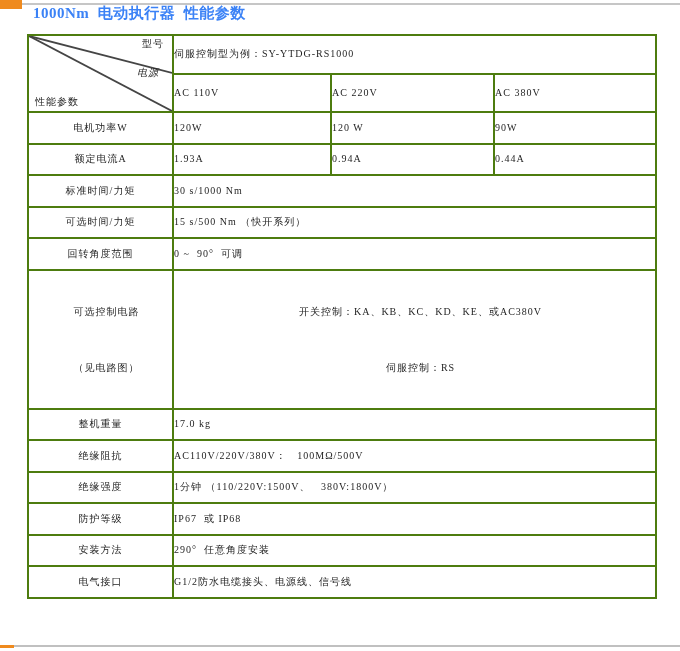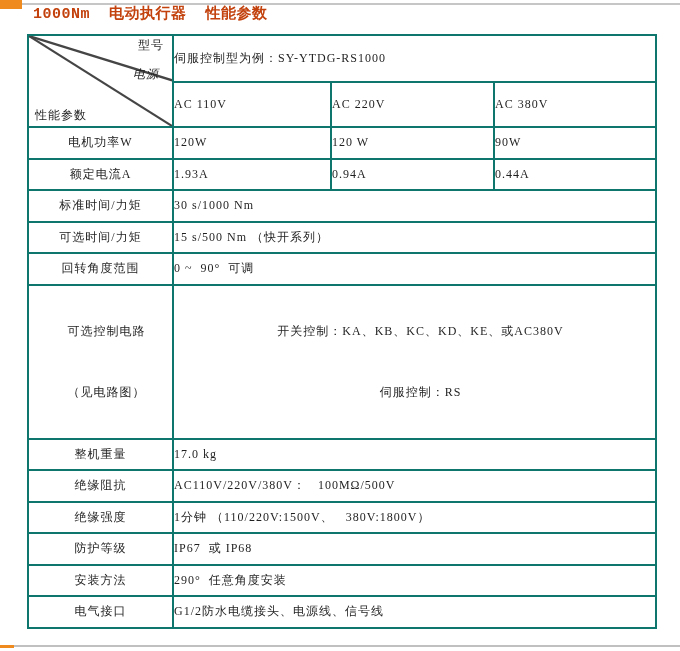--- a/index.html
+++ b/index.html
@@ -2,25 +2,25 @@
 <html><head>
 <meta charset="utf-8">
 <style>
   html,body{margin:0;padding:0;background:#ffffff;}
   .page{position:relative;width:680px;height:651px;background:#ffffff;overflow:hidden;
         font-family:"Liberation Serif","DejaVu Serif",serif;color:#1f1f1f;}
   .top-rule{position:absolute;left:0;top:3px;width:680px;height:2px;background:#c6c6c6;}
   .top-accent{position:absolute;left:0;top:0;width:22px;height:9px;}
   .bottom-rule{position:absolute;left:0;top:645px;width:680px;height:2px;background:#c0c0c0;}
   .bottom-accent{position:absolute;left:0;top:645px;width:14px;height:3px;}
-  .title{position:absolute;left:33px;top:4px;font-family:Liberation Mono, monospace;
-         font-weight:bold;font-size:15px;color:#c2410c;white-space:pre-wrap;letter-spacing:0.5px;}
+  .title{position:absolute;left:33px;top:4px;font-family:Liberation Serif, serif;
+         font-weight:bold;font-size:15px;color:#3b82f6;white-space:pre-wrap;letter-spacing:0.5px;}
   table.spec{position:absolute;left:27px;top:34px;border-collapse:collapse;table-layout:fixed;
              width:628px;}
-  table.spec td{border:2px solid #0f766e;font-size:12px;letter-spacing:1px;
+  table.spec td{border:2px solid #4d7c0f;font-size:10px;letter-spacing:1px;
                 white-space:pre-wrap;padding:0;vertical-align:middle;line-height:1.25;}
   td.lbl{text-align:center;letter-spacing:2px;border-radius:8px;}
   td.center{}
   td.val-span{text-align:left;padding-left:103px;}
   td.val-indent{text-align:center;padding-left:23px;}
   tr.r1{height:34px;} tr.r2{height:33px;margin-top:44px;} tr.s{height:31.5px;} tr.d{height:63px;}
   .corner{position:relative;overflow:hidden;}
   .corner svg{position:absolute;left:0;top:0;width:100%;height:100%;display:block;}
   .corner .c-top{position:absolute;top:2px;right:8px;letter-spacing:1px;}
   .corner .c-mid{position:absolute;top:31px;right:13px;font-style:italic;letter-spacing:1px;}

